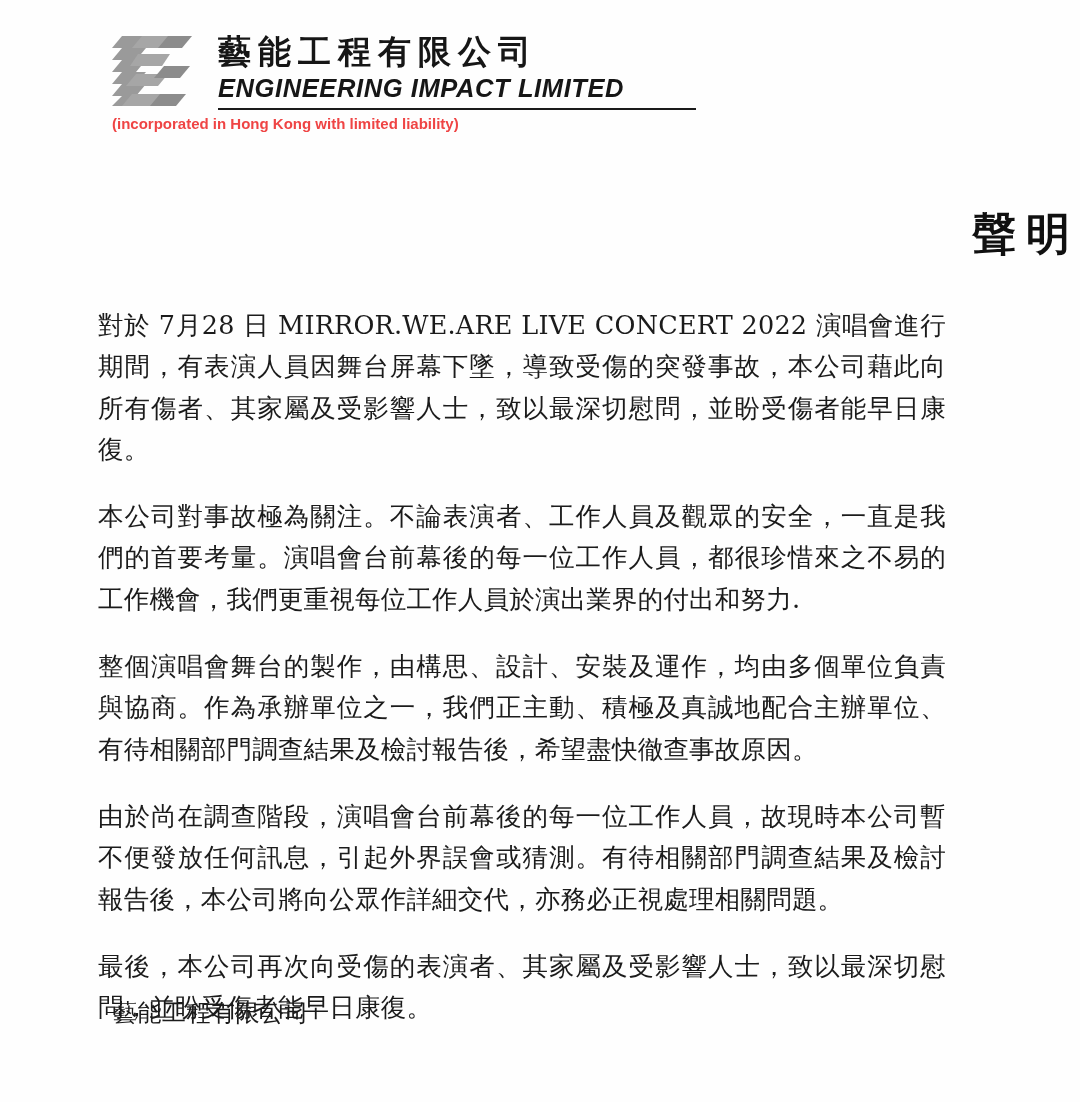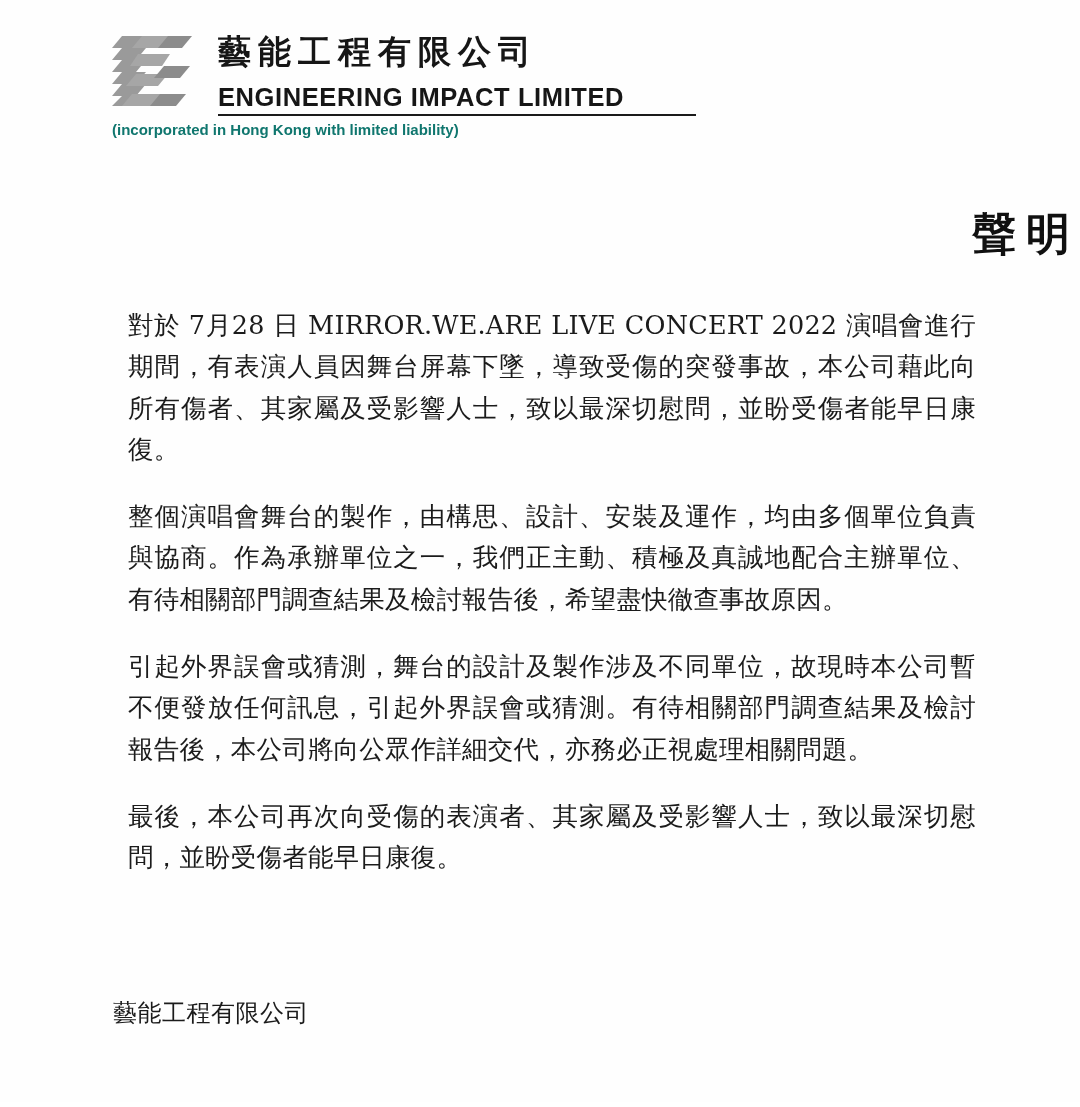--- a/index.html
+++ b/index.html
@@ -58,36 +58,37 @@
     font-weight: 700;
     letter-spacing: 7px;
     line-height: 1.12;
     color: #161616;
     white-space: nowrap;
   }
   .company-en {
     font-family: "Liberation Sans", sans-serif;
     font-size: 25.5px;
     font-weight: 700;
+    font-style: italic;
     letter-spacing: 0.6px;
     color: #161616;
     white-space: nowrap;
-    margin-top: 12px;
+    margin-top: 3px;
   }
   .rule {
     border-bottom: 2.5px solid #1a1a1a;
     width: 478px;
     margin-top: 2px;
     margin-left: 106px;
   }
   .incorporated {
     font-family: "Liberation Sans", sans-serif;
     font-size: 15px;
     font-weight: 700;
-    color: #0f766e;
+    color: #ef4444;
     margin-top: 5px;
     margin-left: 0px;
     white-space: nowrap;
   }
 
   
   .doc-title {
     position: absolute;
     top: 205px;
     left: 0;
@@ -96,21 +97,21 @@
     font-family: "DejaVu Serif", serif;
     font-size: 44px;
     font-weight: 700;
     letter-spacing: 10px;
     color: #101010;
   }
 
   
   .body-block {
     position: absolute;
-    left: 128px;
+    left: 98px;
     top: 305px;
     width: 848px;
   }
   .para {
     font-family: "DejaVu Serif", serif;
     font-size: 25.5px;
     line-height: 1.62;
     color: #1b1b1b;
     text-align: justify;
     text-justify: inter-ideograph;
@@ -170,22 +171,23 @@
       </div>
     </div>
     <div class="rule"></div>
     <div class="incorporated">(incorporated in Hong Kong with limited liability)</div>
   </div>
 
   <div class="doc-title">聲明</div>
 
   <div class="body-block">
     <p class="para">對於 7月28 日 MIRROR.WE.ARE LIVE CONCERT 2022 演唱會進行期間，有表演人員因舞台屏幕下墜，導致受傷的突發事故，本公司藉此向所有傷者、其家屬及受影響人士，致以最深切慰問，並盼受傷者能早日康復。</p>
+    <p class="para">本公司對事故極為關注。不論表演者、工作人員及觀眾的安全，一直是我們的首要考量。演唱會台前幕後的每一位工作人員，都很珍惜來之不易的工作機會，我們更重視每位工作人員於演出業界的付出和努力.</p>
     <p class="para">整個演唱會舞台的製作，由構思、設計、安裝及運作，均由多個單位負責與協商。作為承辦單位之一，我們正主動、積極及真誠地配合主辦單位、有待相關部門調查結果及檢討報告後，希望盡快徹查事故原因。</p>
-    <p class="para">引起外界誤會或猜測，舞台的設計及製作涉及不同單位，故現時本公司暫不便發放任何訊息，引起外界誤會或猜測。有待相關部門調查結果及檢討報告後，本公司將向公眾作詳細交代，亦務必正視處理相關問題。</p>
+    <p class="para">由於尚在調查階段，演唱會台前幕後的每一位工作人員，故現時本公司暫不便發放任何訊息，引起外界誤會或猜測。有待相關部門調查結果及檢討報告後，本公司將向公眾作詳細交代，亦務必正視處理相關問題。</p>
     <p class="para">最後，本公司再次向受傷的表演者、其家屬及受影響人士，致以最深切慰問，並盼受傷者能早日康復。</p>
   </div>
 
   <div class="signature">
     <div class="sig-line">藝能工程有限公司</div>
   </div>
 
 </div>
 
 </body></html>

